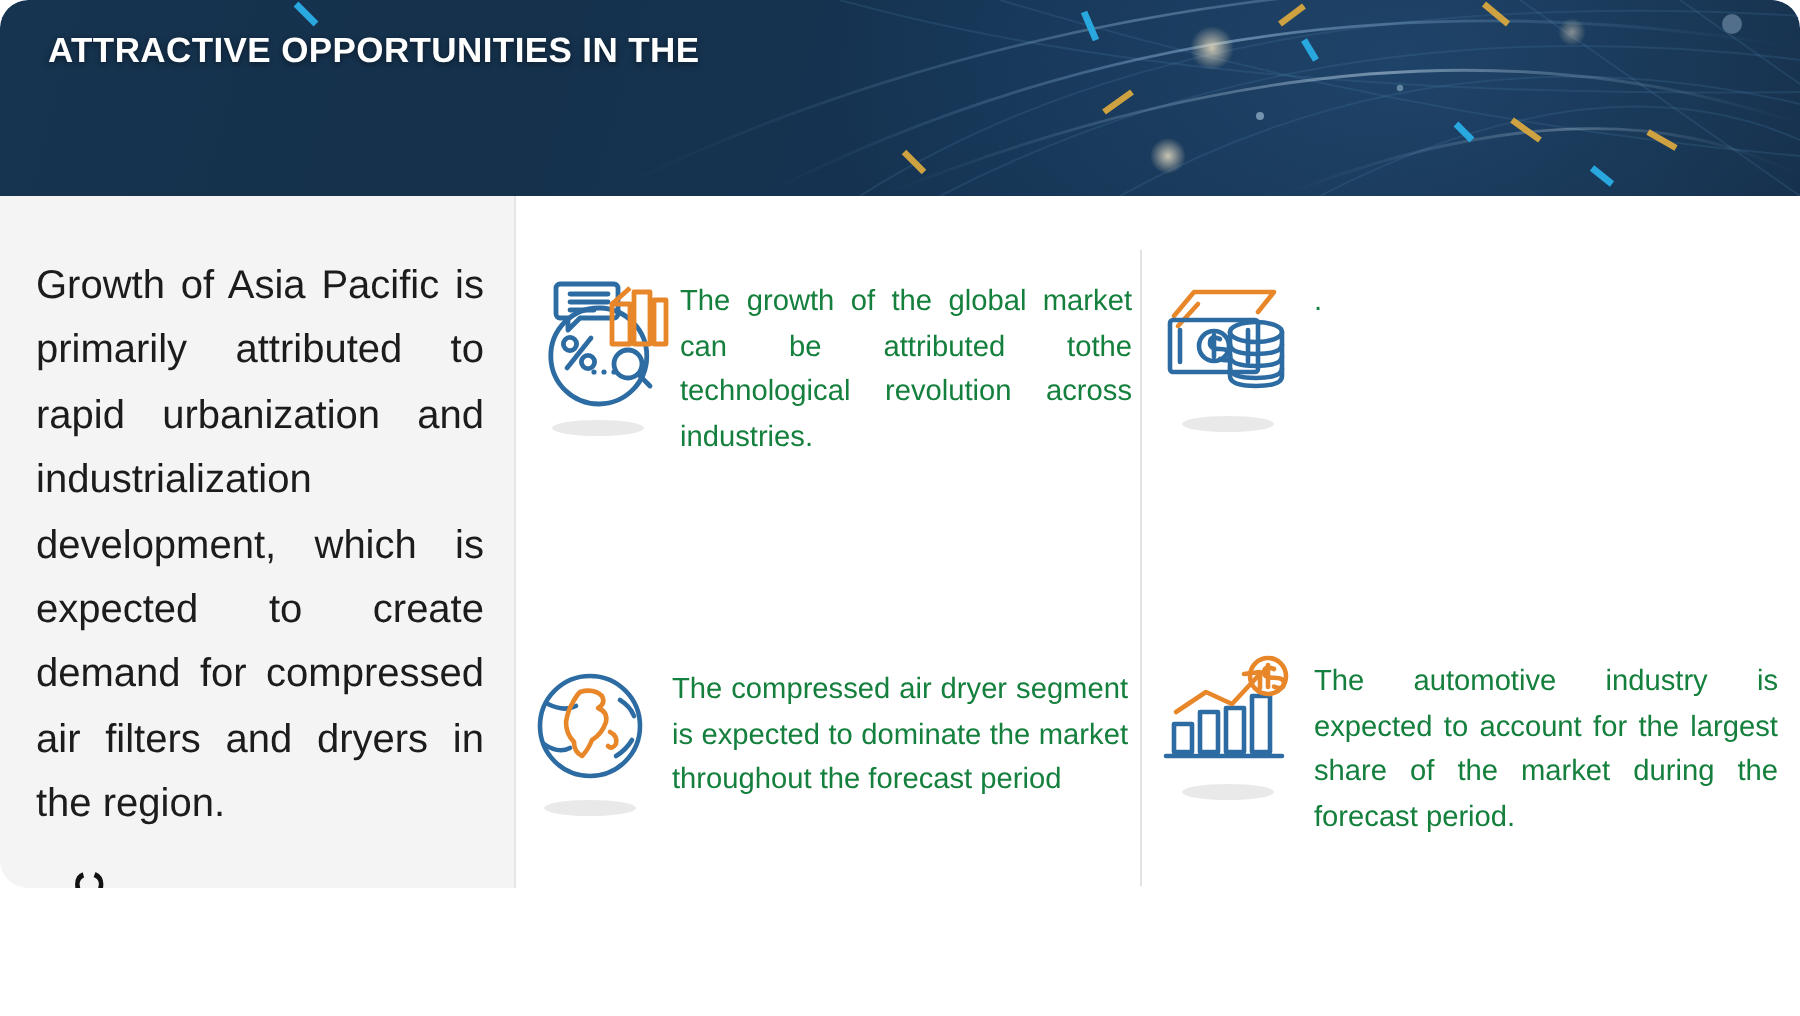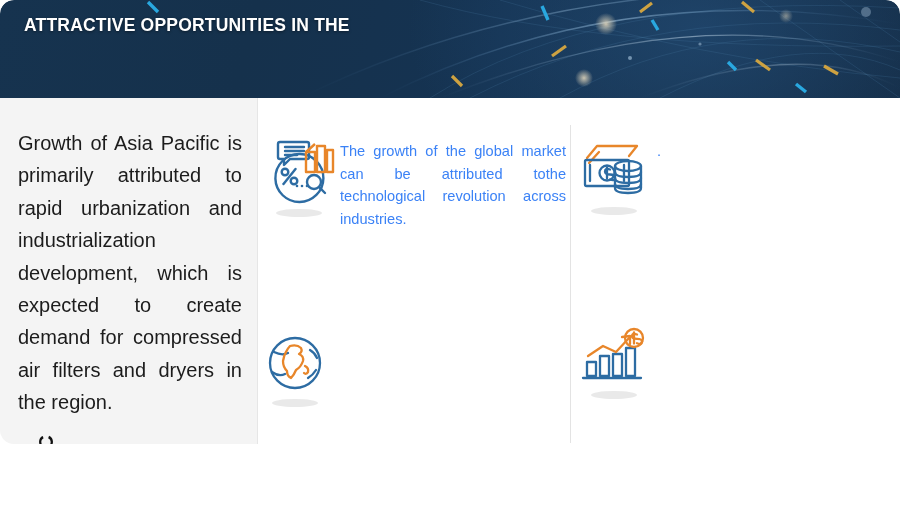--- a/index.html
+++ b/index.html
@@ -137,21 +137,21 @@
     bottom: -7px;
     transform: translateX(-50%);
     width: 46px;
     height: 8px;
     border-radius: 50%;
     background: #e9e9e9;
   }
   .cell-text {
     font-size: 14.6px;
     line-height: 1.55;
-    color: #3b82f6;
+    color: #15803d;
     text-align: justify;
     text-justify: inter-word;
   }
 
   
   #cell-global-growth  { left: 4px;  top: 38px;  width: 304px; }
   #cell-global-growth .cell-text { width: 228px; margin-left: 4px; padding-top: 4px; }
 
   #cell-dryer-segment  { left: 4px;  top: 232px; width: 304px; }
   #cell-dryer-segment .cell-text { width: 228px; margin-left: 8px; padding-top: 4px; }
@@ -323,20 +323,21 @@
             <path d="M46 48 q5 -3 8 -8"></path>
           </g>
           <g fill="none" stroke="#e8862a" stroke-width="2.3" stroke-linecap="round" stroke-linejoin="round">
 
             <path d="M28 16 q7 -2 11 2 q2 4 -2 6 q5 2 4 7 q-2 6 -7 9 q-2 5 -5 8 q-4 -2 -4 -7 q-4 -4 -4 -10 q1 -6 3 -9 q2 -4 4 -6 Z"></path>
             <path d="M43 36 q4 2 3 6 q-2 3 -4 1"></path>
           </g>
         </svg>
         <span class="shadow"></span>
       </div>
+      <div class="cell-text">The compressed air dryer segment is expected to dominate the market throughout the forecast period</div>
     </div>
   </div>
 
   <div class="col-divider"></div>
 
   <div class="col-right">
 
     <div class="cell" id="cell-contracts">
       <div class="cell-icon">
         <svg width="70" height="66" viewBox="0 0 70 66">
@@ -380,16 +381,17 @@
           <g fill="none" stroke="#e8862a" stroke-width="2.3" stroke-linecap="round" stroke-linejoin="round">
             <path d="M9 30 L24 20 L37 26 L50 12"></path>
             <path d="M43 11 L51 10 L51 18"></path>
             <circle cx="55" cy="12" r="9"></circle>
             <line x1="55" y1="6.5" x2="55" y2="17.5"></line>
             <path d="M58 8.5 q-5 -2 -5 1.8 q0 2.6 5 2.6 q5 0 5 2.6 q0 3.8 -5 1.8"></path>
           </g>
         </svg>
         <span class="shadow"></span>
       </div>
+      <div class="cell-text">The automotive industry is expected to account for the largest share of the market during the forecast period.</div>
     </div>
   </div>
 
 </div>
 
 </body></html>

